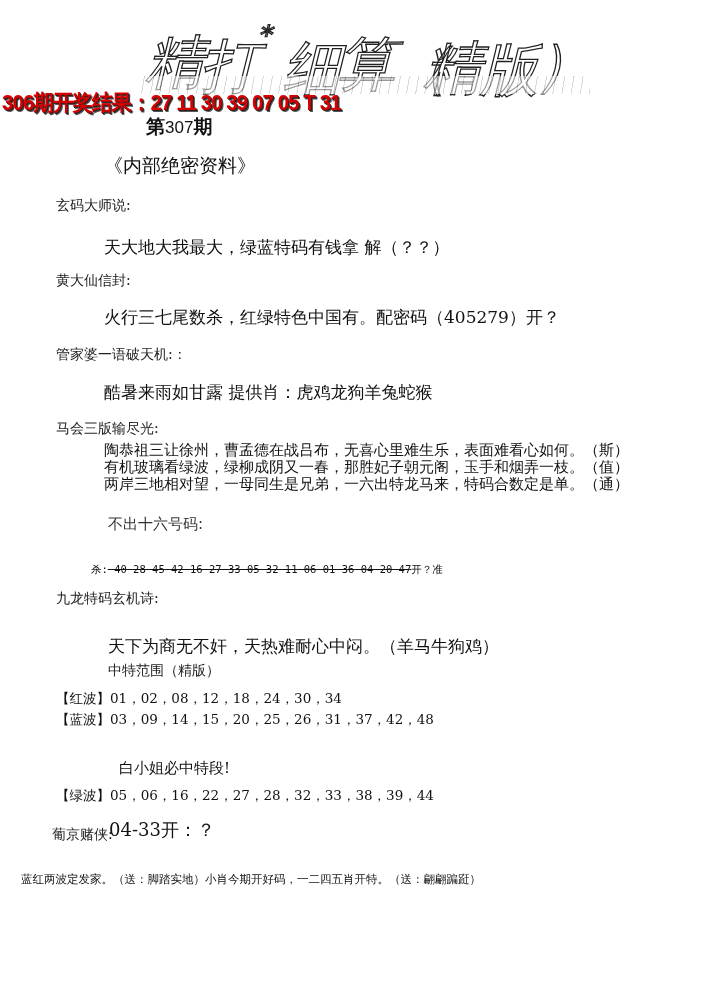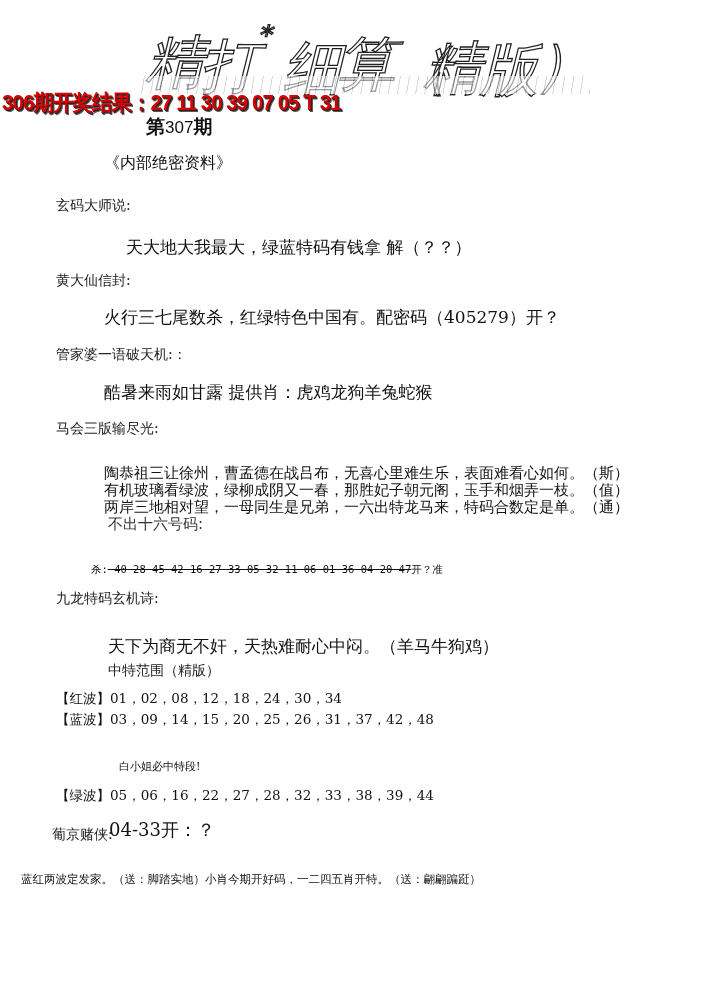--- a/index.html
+++ b/index.html
@@ -15,21 +15,21 @@
   .banner .shadow { position:absolute; left:-10px; right:0; bottom:0; height:18px;
                     background:repeating-linear-gradient(100deg,#fff 0 4px,#bbb 4px 5px,#fff 5px 9px);
                     opacity:.55; }
 
   .result { left:2px; top:88px; font-family:"Liberation Sans","DejaVu Sans",sans-serif;
             font-weight:bold; font-size:22px; color:#d60000; letter-spacing:-1px;
             text-shadow:1px 1px 0 #222, 2px 2px 0 #555; transform:scaleX(0.93); transform-origin:left; }
   .period { left:146px; top:114px; font-family:"Liberation Sans",sans-serif; font-weight:bold; font-size:19px; }
   .period .num { font-weight:normal; font-size:17px; }
 
-  .h-big { font-size:16px; }
+  .h-big { font-size:19px; }
   .label { font-size:14px; color:#222; }
   .body17 { font-size:17px; }
   .poem { font-family:"DejaVu Sans","Liberation Sans",sans-serif; font-size:15px; line-height:17px; }
   .kill { font-family:"DejaVu Sans Mono",monospace; font-size:10.5px; }
   .kill .strike { text-decoration:line-through; }
   .wave { font-size:13.5px; font-family:"DejaVu Serif",serif; }
   .footer { font-family:"DejaVu Sans",sans-serif; font-size:11.5px; line-height:15px; }
 </style>
 </head>
 <body>
@@ -49,30 +49,30 @@
 
 <div class="abs result">306期开奖结果：27 11 30 39 07 05 T 31</div>
 
 <div class="abs period">
   <span>第</span><span class="num">307</span><span>期</span>
 </div>
 
 <div class="abs h-big" style="left:104px;top:153px;">《内部绝密资料》</div>
 
 <div class="abs label" style="left:56px;top:197px;">玄码大师说:</div>
-<div class="abs body17" style="left:104px;top:236px;margin-left:22px;">天大地大我最大，绿蓝特码有钱拿 解（？？）</div>
+<div class="abs body17" style="left:104px;top:236px;">天大地大我最大，绿蓝特码有钱拿 解（？？）</div>
 
 <div class="abs label" style="left:56px;top:272px;">黄大仙信封:</div>
 <div class="abs body17" style="left:104px;top:306px;">火行三七尾数杀，红绿特色中国有。配密码（405279）开？</div>
 
 <div class="abs label" style="left:56px;top:346px;">管家婆一语破天机:：</div>
 <div class="abs body17" style="left:104px;top:381px;">酷暑来雨如甘露 提供肖：虎鸡龙狗羊兔蛇猴</div>
 
 <div class="abs label" style="left:56px;top:420px;">马会三版输尽光:</div>
-<div class="abs poem" style="left:104px;top:466px;font-family:Liberation Mono, monospace;">
+<div class="abs poem" style="left:104px;top:442px;">
   <div>陶恭祖三让徐州，曹孟德在战吕布，无喜心里难生乐，表面难看心如何。（斯）</div>
   <div>有机玻璃看绿波，绿柳成阴又一春，那胜妃子朝元阁，玉手和烟弄一枝。（值）</div>
   <div>两岸三地相对望，一母同生是兄弟，一六出特龙马来，特码合数定是单。（通）</div>
 </div>
 
 <div class="abs poem" style="left:108px;top:516px;color:#333;">不出十六号码:</div>
 <div class="abs kill" style="left:91px;top:563px;">
   <span>杀:</span><span class="strike"> 40 28 45 42 16 27 33 05 32 11 06 01 36 04 20 47</span><span>开？准</span>
 </div>
 
@@ -83,20 +83,20 @@
 <div class="abs wave" style="left:56px;top:690px;">
   <span>【红波】</span><span>01，02，08，12，18，24，30，34</span>
 </div>
 <div class="abs wave" style="left:56px;top:711px;">
   <span>【蓝波】</span><span>03，09，14，15，20，25，26，31，37，42，48</span>
 </div>
 <div class="abs wave" style="left:56px;top:748px;margin-top:39px;">
   <span>【绿波】</span><span>05，06，16，22，27，28，32，33，38，39，44</span>
 </div>
 
-<div class="abs" style="left:119px;top:759px;font-size:11px;">白小姐必中特段!</div>
+<div class="abs" style="left:119px;top:759px;font-size:15px;">白小姐必中特段!</div>
 <div class="abs" style="left:109px;top:795px;font-size:18px;margin-top:23px;">04-33开：？</div>
 
 <div class="abs label" style="left:52px;top:826px;">葡京赌侠:</div>
 
 <div class="abs footer" style="left:21px;top:872px;">
   <div>蓝红两波定发家。（送：脚踏实地）小肖今期开好码，一二四五肖开特。（送：翩翩蹁跹）</div>
 </div>
 
 </body></html>

